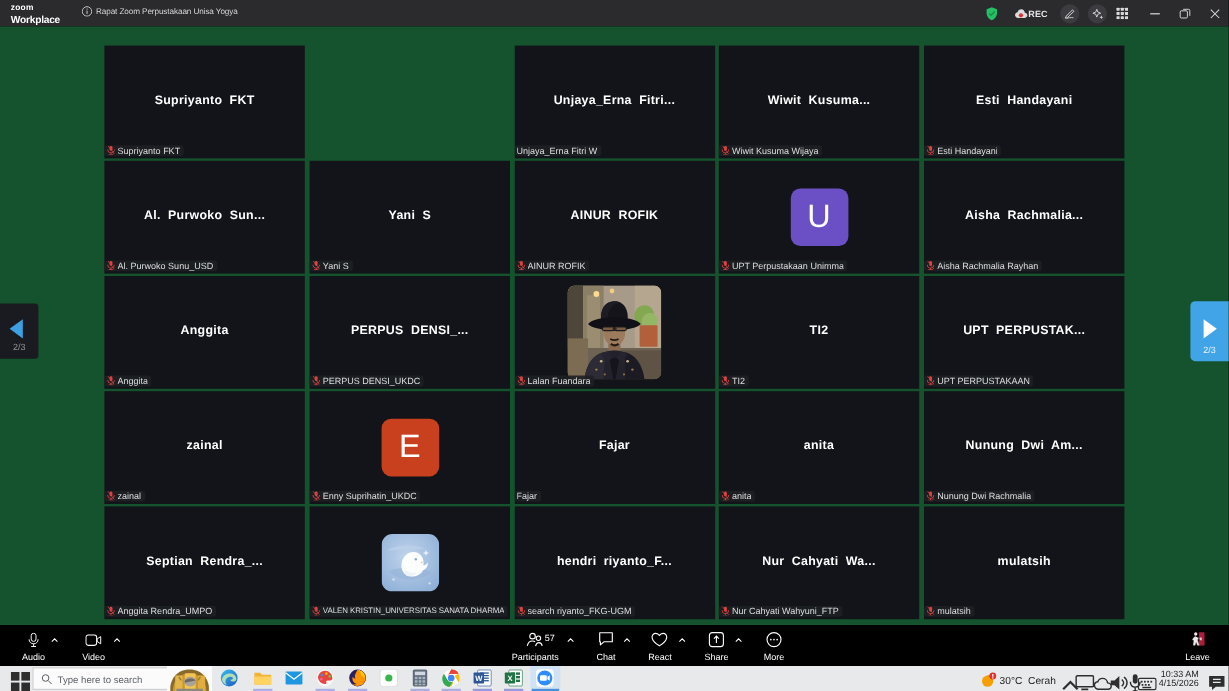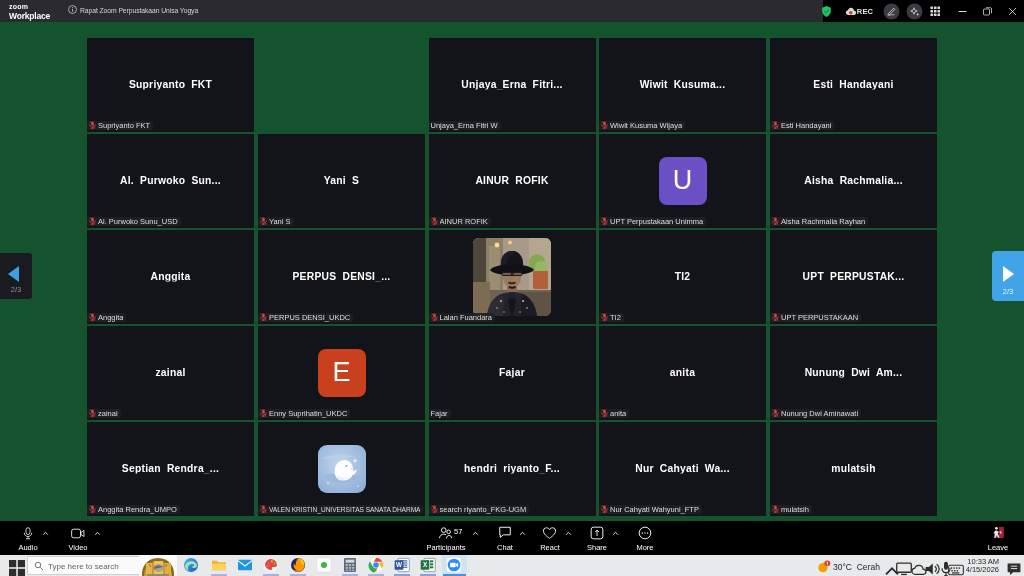--- a/index.html
+++ b/index.html
@@ -1,17 +1,17 @@
 <!DOCTYPE html>
 <html><head><meta charset="utf-8"><style>
 *{margin:0;padding:0;box-sizing:border-box}
 html,body{width:1024px;height:576px;overflow:hidden;background:#000;font-family:"Liberation Sans",sans-serif}
 #app{position:relative;width:1024px;height:576px}
 
-#topbar{position:absolute;left:0;top:0;width:823px;height:22px;background:#2b2b2e}
+#topbar{position:absolute;left:0;top:0;width:1024px;height:22px;background:#2b2b2e}
 #zlogo{position:absolute;left:9px;top:3px;color:#fff;line-height:1}
 #zlogo .z1{font-size:7px;font-weight:bold;letter-spacing:.2px}
 #zlogo .z2{font-size:8.5px;font-weight:bold;letter-spacing:-.2px;margin-top:2px}
 #mtitle{position:absolute;left:80px;top:6.5px;font-size:6.8px;letter-spacing:-.08px;color:#d4d5d7}
 #infoic{position:absolute;left:68px;top:5px}
 .tbic{position:absolute;top:0;height:22px;display:flex;align-items:center;justify-content:center}
 
 #varea{position:absolute;left:0;top:22px;width:1024px;height:499px;background:#14532d}
 .tile{position:absolute;width:167px;height:94px;background:#131419}
 .tname{position:absolute;left:2px;right:2px;top:calc(50% - 1px);transform:translateY(-50%);text-align:center;color:#fff;font-weight:bold;font-size:10.3px;letter-spacing:.25px;word-spacing:3px;white-space:nowrap;overflow:hidden}
@@ -380,21 +380,21 @@
 <div class="tile" style="left:770px;top:303.5px">
 <div class="tname">Nunung Dwi Am...</div>
 <div class="lbl">
           <svg class="lmic" width="7" height="8" viewBox="0 0 14 16">
             <g fill="#e04040">
               <rect x="4.6" y="1.2" width="4.8" height="8.2" rx="2.4"></rect>
               <path d="M2.2 7.2c0 3 2.1 5 4.8 5s4.8-2 4.8-5h1.3c0 3.4-2.2 5.7-5.4 6.1v1.5h3v1.2H3.3v-1.2h3v-1.5c-3.2-.4-5.4-2.7-5.4-6.1z"></path>
             </g>
             <path stroke="#e04040" stroke-width="1.3" stroke-linecap="round" d="M2.5 1.5l9.5 12.5"></path>
           </svg>
-          <span>Nunung Dwi Aminawati</span>
+          <span>Nunung Dwi Rachmalia</span>
         </div>
 </div>
 <div class="tile" style="left:87px;top:399.5px">
 <div class="tname">Septian Rendra_...</div>
 <div class="lbl">
           <svg class="lmic" width="7" height="8" viewBox="0 0 14 16">
             <g fill="#e04040">
               <rect x="4.6" y="1.2" width="4.8" height="8.2" rx="2.4"></rect>
               <path d="M2.2 7.2c0 3 2.1 5 4.8 5s4.8-2 4.8-5h1.3c0 3.4-2.2 5.7-5.4 6.1v1.5h3v1.2H3.3v-1.2h3v-1.5c-3.2-.4-5.4-2.7-5.4-6.1z"></path>
             </g>

